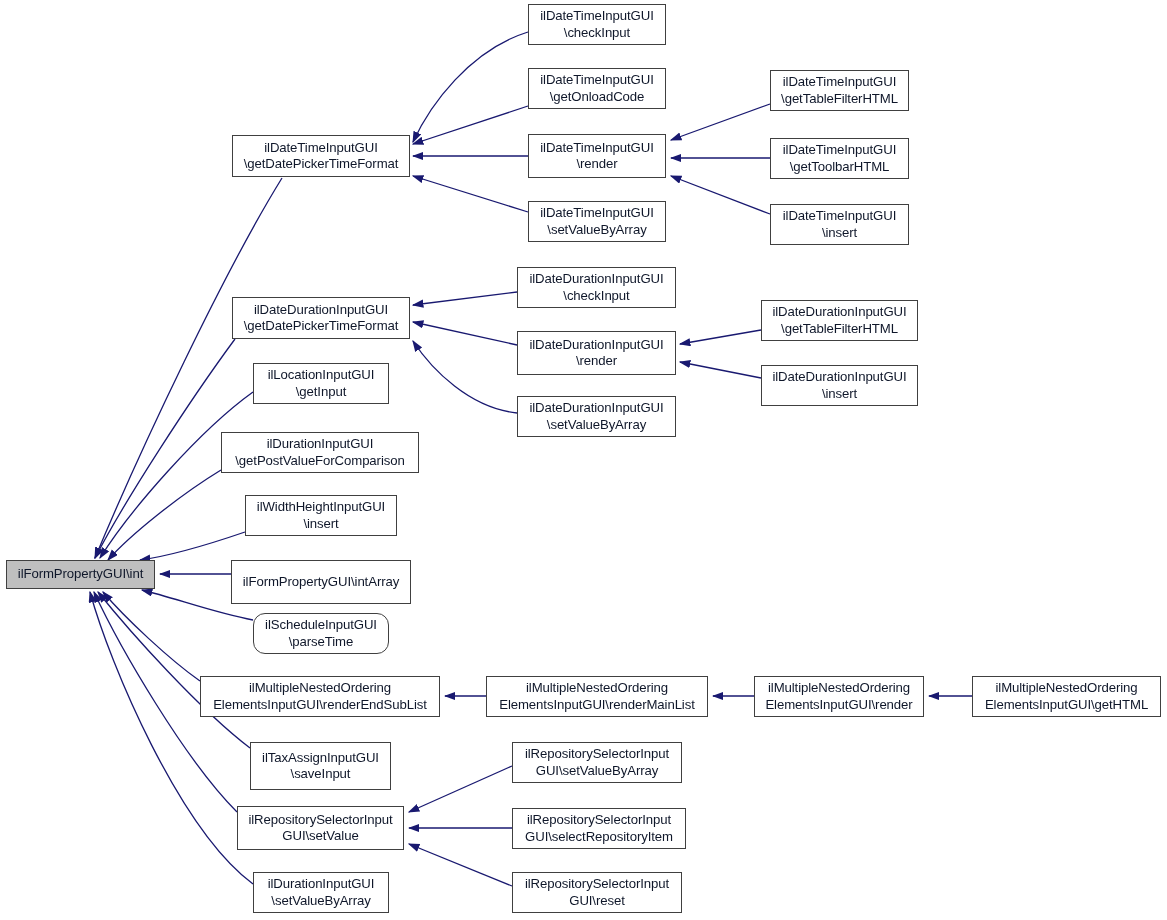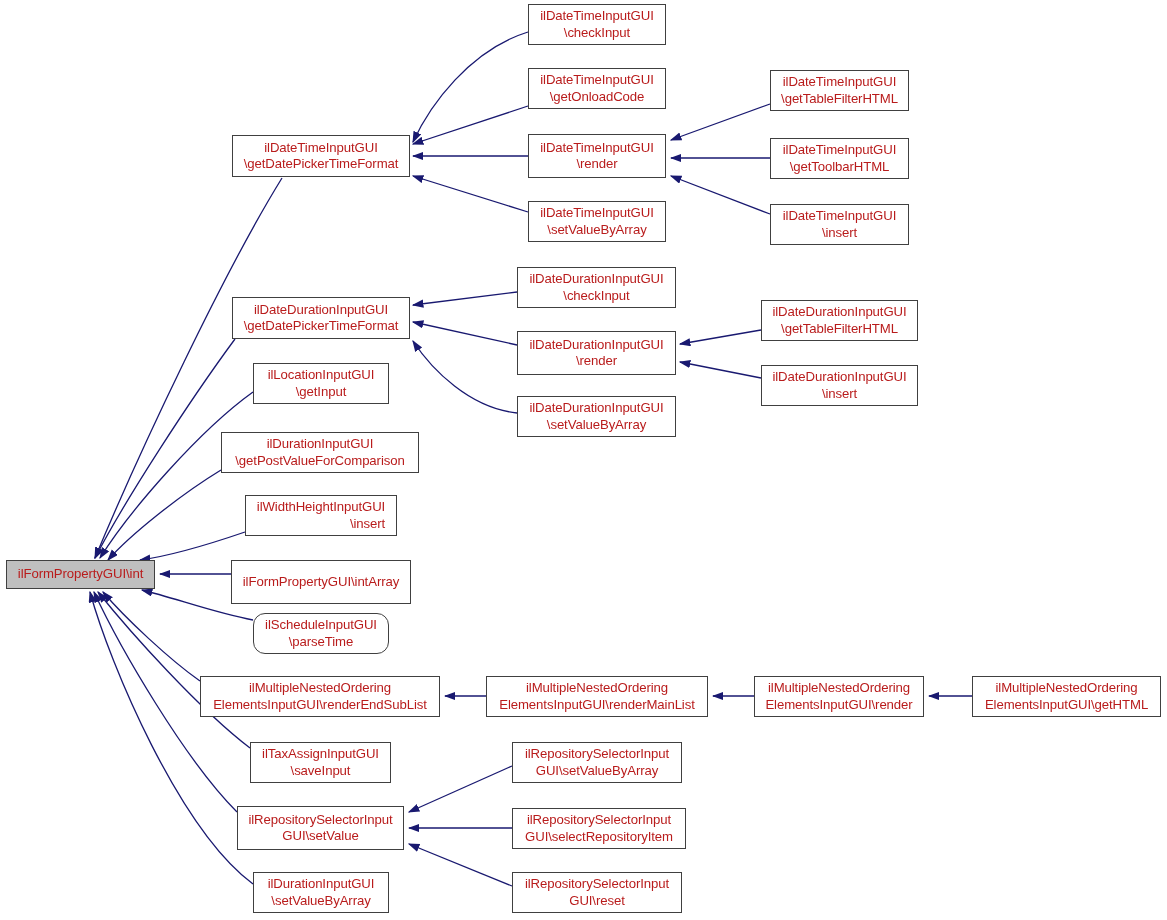--- a/index.html
+++ b/index.html
@@ -9,21 +9,21 @@
     background:#ffffff;
     font-family:"Liberation Sans","DejaVu Sans",sans-serif;
     overflow:hidden;
   }
   #edges{position:absolute;left:0;top:0;width:1167px;height:920px;pointer-events:none;}
   .node{
     position:absolute;
     box-sizing:border-box;
     border:1px solid #404040;
     background:#ffffff;
-    color:#b91c1c;
+    color:#0f172a;
     display:flex;
     align-items:center;
     justify-content:center;
     text-align:center;
     line-height:1.22;
     font-size:13.2px;
     white-space:pre;
     letter-spacing:-0.1px;
   }
   .node.current{
@@ -101,34 +101,34 @@
       <div class="node" style="left: 517px; top: 396px; width: 159px; height: 41px;"><span class="lbl">ilDateDurationInputGUI
 \setValueByArray</span></div>
       <div class="node" style="left: 761px; top: 300px; width: 157px; height: 41px;"><span class="lbl">ilDateDurationInputGUI
 \getTableFilterHTML</span></div>
       <div class="node" style="left: 761px; top: 365px; width: 157px; height: 41px;"><span class="lbl">ilDateDurationInputGUI
 \insert</span></div>
       <div class="node" style="left: 253px; top: 363px; width: 136px; height: 41px; justify-content: center;"><span class="lbl">ilLocationInputGUI
 \getInput</span></div>
       <div class="node" style="left: 221px; top: 432px; width: 198px; height: 41px;"><span class="lbl">ilDurationInputGUI
 \getPostValueForComparison</span></div>
-      <div class="node" style="left: 245px; top: 495px; width: 152px; height: 41px; text-align: right;"><span class="lbl">ilWidthHeightInputGUI
+      <div class="node" style="left: 245px; top: 495px; width: 152px; height: 41px;"><span class="lbl">ilWidthHeightInputGUI
 \insert</span></div>
       <div class="node" style="left: 231px; top: 560px; width: 180px; height: 44px;"><span class="lbl">ilFormPropertyGUI\intArray</span></div>
       <div class="node" style="left: 253px; top: 613px; width: 136px; height: 41px; border-radius: 12px;"><span class="lbl">ilScheduleInputGUI
 \parseTime</span></div>
       <div class="node" style="left: 200px; top: 676px; width: 240px; height: 41px;"><span class="lbl">ilMultipleNestedOrdering
 ElementsInputGUI\renderEndSubList</span></div>
       <div class="node" style="left: 486px; top: 676px; width: 222px; height: 41px;"><span class="lbl">ilMultipleNestedOrdering
 ElementsInputGUI\renderMainList</span></div>
       <div class="node" style="left: 754px; top: 676px; width: 170px; height: 41px;"><span class="lbl">ilMultipleNestedOrdering
 ElementsInputGUI\render</span></div>
       <div class="node" style="left: 972px; top: 676px; width: 189px; height: 41px;"><span class="lbl">ilMultipleNestedOrdering
 ElementsInputGUI\getHTML</span></div>
-      <div class="node" style="left: 250px; top: 742px; width: 141px; height: 41px;"><span class="lbl">ilTaxAssignInputGUI
+      <div class="node" style="left: 250px; top: 742px; width: 141px; height: 48px;"><span class="lbl">ilTaxAssignInputGUI
 \saveInput</span></div>
       <div class="node" style="left: 237px; top: 806px; width: 167px; height: 44px;"><span class="lbl">ilRepositorySelectorInput
 GUI\setValue</span></div>
       <div class="node" style="left: 512px; top: 742px; width: 170px; height: 41px;"><span class="lbl">ilRepositorySelectorInput
 GUI\setValueByArray</span></div>
       <div class="node" style="left: 512px; top: 808px; width: 174px; height: 41px;"><span class="lbl">ilRepositorySelectorInput
 GUI\selectRepositoryItem</span></div>
       <div class="node" style="left: 512px; top: 872px; width: 170px; height: 41px;"><span class="lbl">ilRepositorySelectorInput
 GUI\reset</span></div>
       <div class="node" style="left: 253px; top: 872px; width: 136px; height: 41px;"><span class="lbl">ilDurationInputGUI

